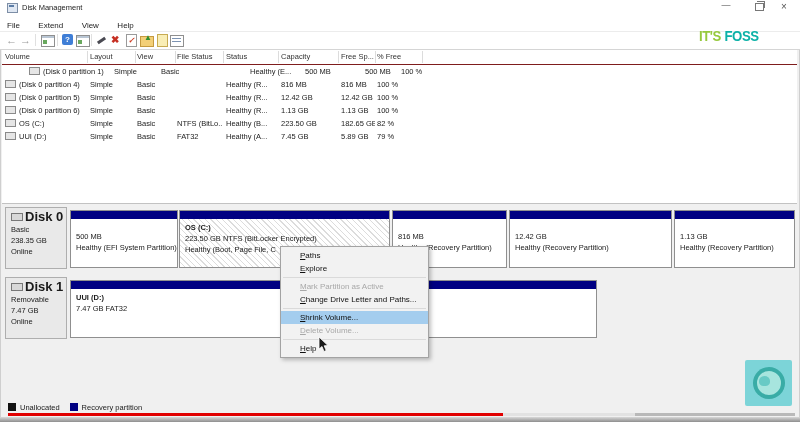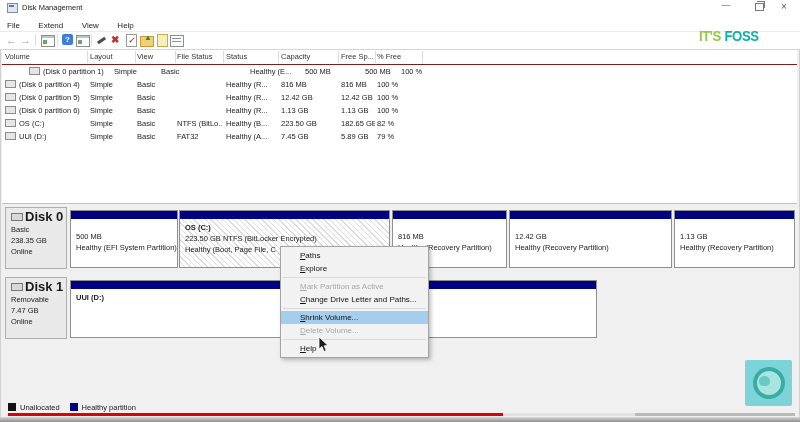--- a/index.html
+++ b/index.html
@@ -277,20 +277,21 @@
     <div class="abs disk-label">
       <b><i class="disk-ico"></i><span>Disk 1</span></b><br>
       <span>Removable</span><br>
       <span>7.47 GB</span><br>
       <span>Online</span>
     </div>
     <div class="part" style="left:70px;width:527px;">
       <div class="part-strip"></div>
       <div class="part-body">
         <div class="pt">UUI (D:)</div>
+        <div>7.47 GB FAT32</div>
       </div>
     </div>
   </div>
 
   <div class="abs ctx">
     <div class="cm-item">
         <span class="cm-label">Paths</span>
       </div>
     <div class="cm-item">
         <span class="cm-label">Explore</span>
@@ -313,21 +314,21 @@
     <div class="cm-item">
         <span class="cm-label">Help</span>
       </div>
   </div>
 
   <svg class="abs cursor" width="12" height="16" viewBox="0 0 12 16">
     <polygon points="1,0 1,12 4,9.5 6,14.5 8.2,13.5 6.2,8.8 10,8.6" fill="#1a1a1a" stroke="#ffffff" stroke-width="0.8"></polygon>
   </svg>
 
   <div class="abs legend">
-    <span class="leg-sq" style="background:#111111;"></span><span class="leg-label">Unallocated</span><span class="leg-sq" style="background:#000082;"></span><span class="leg-label">Healthy partition</span>
+    <span class="leg-sq" style="background:#111111;"></span><span class="leg-label">Unallocated</span><span class="leg-sq" style="background:#000082;"></span><span class="leg-label">Recovery partition</span>
   </div>
 
   <div class="abs seg" style="left:8px;width:495px;background:#e10000;"></div>
   <div class="abs seg" style="left:503px;width:132px;background:#e2e2e2;"></div>
   <div class="abs seg" style="left:635px;width:160px;background:#b9b9b9;"></div>
   <div class="abs vid-strip"></div>
 
   <div class="abs foss-logo">
     <span class="foss-its">IT'S</span><span class="foss-foss">FOSS</span>
   </div>

